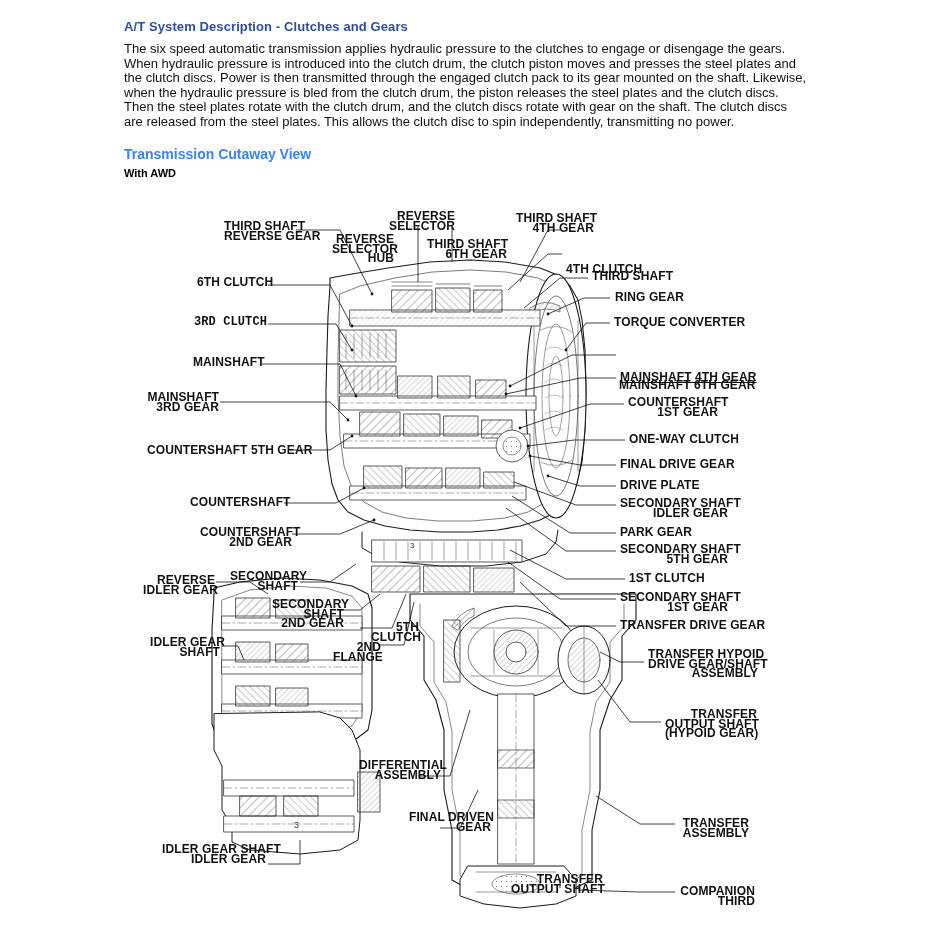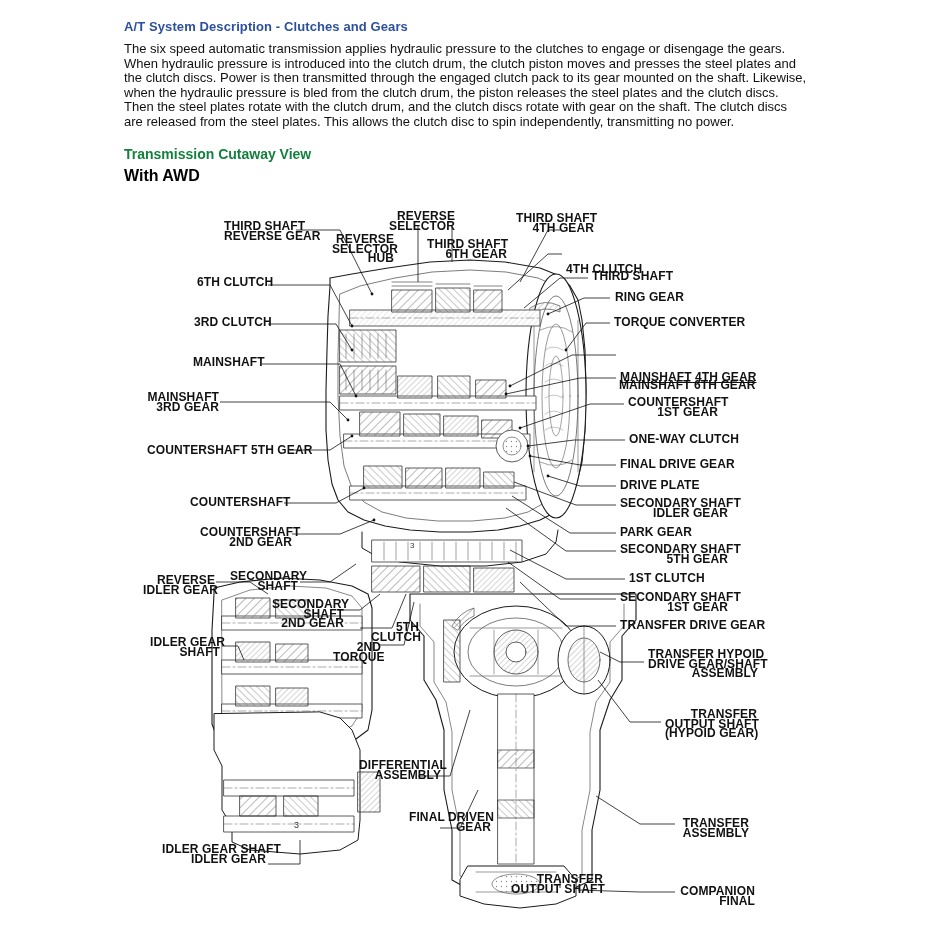--- a/index.html
+++ b/index.html
@@ -38,27 +38,27 @@
     line-height: 14.6px;
     color: #111111;
     text-align: left;
   }
   .section-title {
     position: absolute;
     left: 124px;
     top: 146px;
     font-size: 14px;
     font-weight: bold;
-    color: #15803d;
+    color: #3b82f6;
   }
   .section-sub {
     position: absolute;
     left: 124px;
     top: 167px;
-    font-size: 16px;
+    font-size: 11px;
     font-weight: bold;
     color: #000000;
   }
   .figure {
     position: absolute;
     left: 0;
     top: 190px;
     width: 928px;
     height: 730px;
   }
@@ -333,21 +333,21 @@
 4TH GEAR</div>
         <div class="callout left" style="left: 332px; top: 45px; width: 62px;">REVERSE
 SELECTOR
 HUB</div>
         <div class="callout left" style="left: 427px; top: 50px; width: 80px;">THIRD SHAFT
 6TH GEAR</div>
         <div class="callout left" style="left: 566px; top: 59px; width: 74px; margin-top: 16px;">4TH CLUTCH</div>
         <div class="callout left" style="left: 592px; top: 82px; width: 78px;">THIRD SHAFT</div>
         <div class="callout left" style="left: 197px; top: 88px; width: 72px;">6TH CLUTCH</div>
         <div class="callout left" style="left: 614px; top: 103px; width: 70px;">RING GEAR</div>
-        <div class="callout left" style="left: 194px; top: 128px; width: 72px;">3RD CLUTCH</div>
+        <div class="callout left" style="left: 194px; top: 128px; width: 72px; font-family: Liberation Mono, monospace;">3RD CLUTCH</div>
         <div class="callout left" style="left: 614px; top: 128px; width: 115px;">TORQUE CONVERTER</div>
         <div class="callout left" style="left: 193px; top: 168px; width: 70px;">MAINSHAFT</div>
         <div class="callout left" style="left: 619px; top: 160px; width: 122px; margin-top: 31px;">MAINSHAFT 6TH GEAR</div>
         <div class="callout left" style="left: 620px; top: 183px; width: 122px; text-decoration: underline;">MAINSHAFT 4TH GEAR</div>
         <div class="callout left" style="left: 147px; top: 203px; width: 72px;">MAINSHAFT
 3RD GEAR</div>
         <div class="callout left" style="left: 628px; top: 208px; width: 90px;">COUNTERSHAFT
 1ST GEAR</div>
         <div class="callout left" style="left: 147px; top: 256px; width: 142px;">COUNTERSHAFT 5TH GEAR</div>
         <div class="callout left" style="left: 629px; top: 245px; width: 100px;">ONE-WAY CLUTCH</div>
@@ -370,35 +370,35 @@
 1ST GEAR</div>
         <div class="callout left" style="left: 272px; top: 410px; width: 72px;">SECONDARY
 SHAFT
 2ND GEAR</div>
         <div class="callout left" style="left: 620px; top: 431px; width: 130px;">TRANSFER DRIVE GEAR</div>
         <div class="callout left" style="left: 371px; top: 433px; width: 48px;">5TH
 CLUTCH</div>
         <div class="callout left" style="left: 150px; top: 448px; width: 70px;">IDLER GEAR
 SHAFT</div>
         <div class="callout left" style="left: 333px; top: 453px; width: 48px;">2ND
-TORQUE</div>
+FLANGE</div>
         <div class="callout left" style="left: 648px; top: 460px; width: 110px;">TRANSFER HYPOID
 DRIVE GEAR/SHAFT
 ASSEMBLY</div>
         <div class="callout left" style="left: 665px; top: 520px; width: 92px;">TRANSFER
 OUTPUT SHAFT
 (HYPOID GEAR)</div>
         <div class="callout left" style="left: 359px; top: 571px; width: 82px;">DIFFERENTIAL
 ASSEMBLY</div>
         <div class="callout left" style="left: 679px; top: 629px; width: 70px;">TRANSFER
 ASSEMBLY</div>
         <div class="callout left" style="left: 409px; top: 623px; width: 82px; text-align: right;">FINAL DRIVEN
 GEAR</div>
         <div class="callout left" style="left: 162px; top: 655px; width: 104px;">IDLER GEAR SHAFT
 IDLER GEAR</div>
         <div class="callout left" style="left: 511px; top: 685px; width: 92px;">TRANSFER
 OUTPUT SHAFT</div>
         <div class="callout left" style="left: 679px; top: 697px; width: 76px;">COMPANION
-FINAL</div>
+THIRD</div>
       </div>
   </div>
 
 </div>
 
 </body></html>

